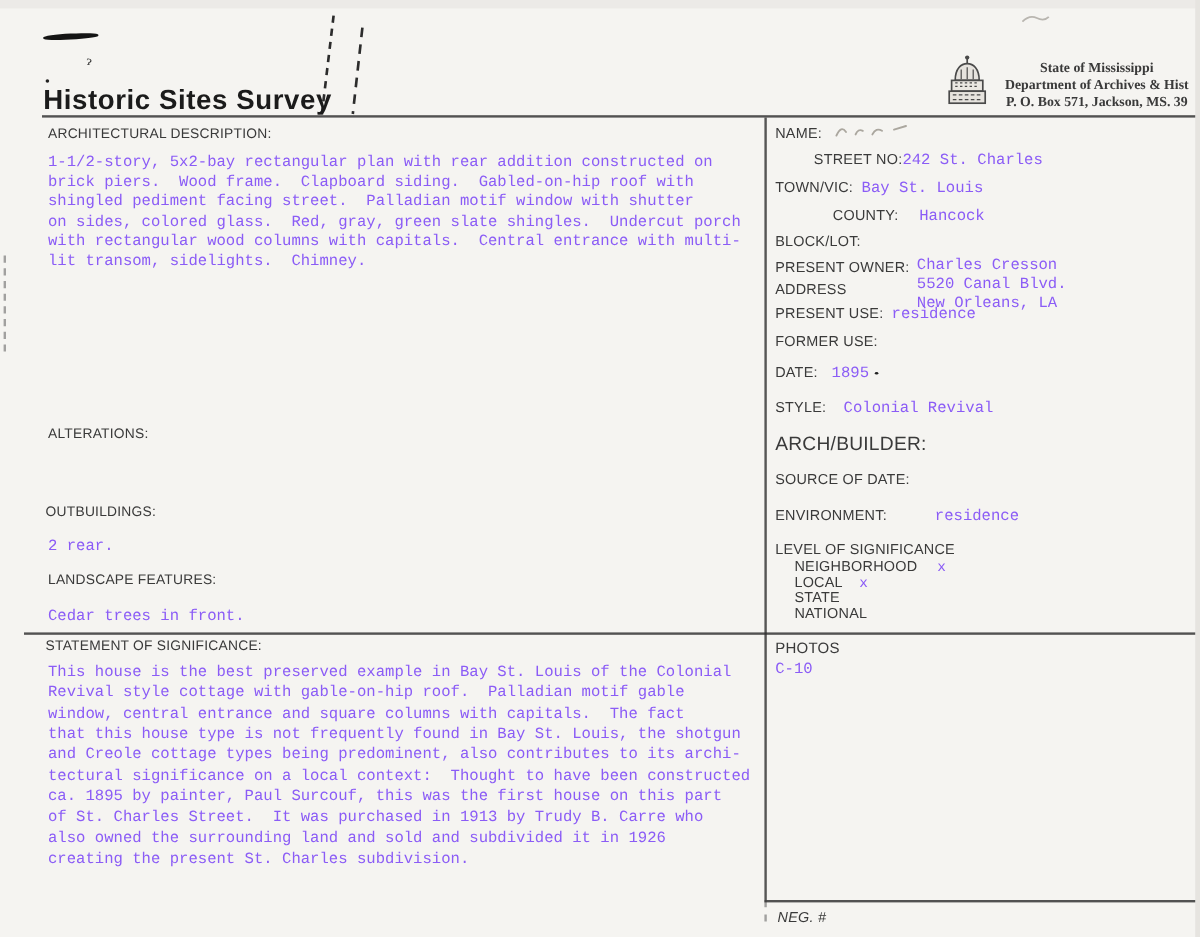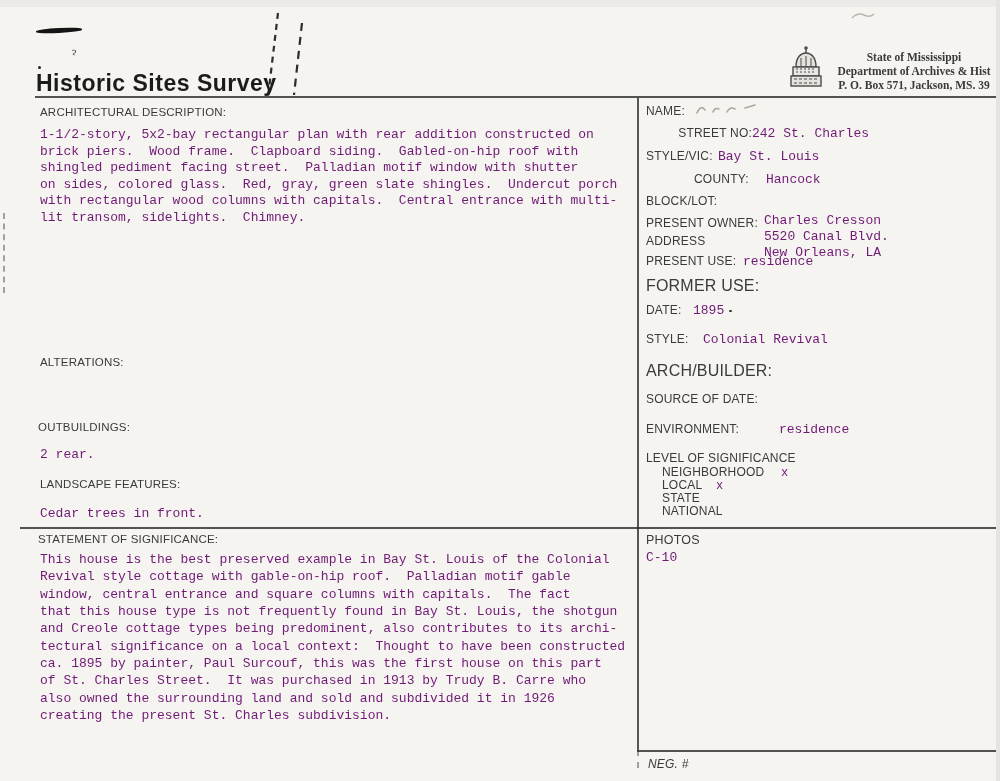--- a/index.html
+++ b/index.html
@@ -20,21 +20,21 @@
     text-align:center;font-family:"Liberation Serif",serif;font-weight:bold;
     font-size:11.5px;line-height:14px;color:#3a3a3a;white-space:nowrap;
   }
   .rule-h{position:absolute;height:2px;background:#2e2e2e;opacity:.82;}
   .rule-v{position:absolute;width:2px;background:#2e2e2e;opacity:.8;}
   .rule-v-dash{position:absolute;width:0;border-left:2px dashed #6a6a6a;opacity:.6;}
   
   .lbl{font-size:11.5px;letter-spacing:.2px;color:#3a3a3a;white-space:nowrap;}
   .mono{
     font-family:"Liberation Mono","DejaVu Sans Mono",monospace;
-    font-size:13px;color:#701a75;white-space:pre;
+    font-size:13px;color:#8b5cf6;white-space:pre;
   }
   .para{white-space:pre;line-height:16.6px;}
   .para2{white-space:pre;line-height:17.35px;}
   .row{position:absolute;display:flex;align-items:baseline;}
   .row .lbl{flex:0 0 auto;}
   
   .smudge{position:absolute;background:#141414;border-radius:60%/50%;transform:rotate(-3deg);}
   .dot{position:absolute;background:#222;border-radius:50%;}
   .mark2{position:absolute;font-size:11px;color:#333;transform:rotate(8deg);font-family:"Liberation Serif",serif;}
   svg{display:block;}
@@ -120,21 +120,21 @@
   <svg class="abs" style="left:693px;top:101px;" width="80" height="16" viewBox="0 0 80 16">
     <path d="M4,12 q4,-9 8,-3 m8,2 q2,-5 6,-3 m8,3 q3,-6 8,-3 m10,-1 l10,-3" stroke="#aba79f" stroke-width="1.6" fill="none" stroke-linecap="round"></path>
   </svg>
 
   <div class="row" style="left:646px;top:126px;">
     <span class="lbl" style="font-size:12px;min-width:106px;text-align:right;">STREET NO:</span>
     <span class="mono">242 St. Charles</span>
   </div>
 
   <div class="row" style="left:646px;top:149px;">
-    <span class="lbl" style="font-size:12px;min-width:72px;">STYLE/VIC:</span>
+    <span class="lbl" style="font-size:12px;min-width:72px;">TOWN/VIC:</span>
     <span class="mono">Bay St. Louis</span>
   </div>
 
   <div class="row" style="left:675px;top:172px;margin-left:19px;">
     <span class="lbl" style="font-size:12px;min-width:72px;">COUNTY:</span>
     <span class="mono">Hancock</span>
   </div>
 
   <div class="row" style="left:646px;top:194px;">
     <span class="lbl" style="font-size:12px;min-width:76px;">BLOCK/LOT:</span>
@@ -149,21 +149,21 @@
     <div class="mono" style="margin-top:1px;">5520 Canal Blvd.</div>
     <div class="mono" style="margin-top:1px;">New Orleans, LA</div>
   </div>
 
   <div class="row" style="left:646px;top:254px;">
     <span class="lbl" style="font-size:12px;min-width:97px;">PRESENT USE:</span>
     <span class="mono">residence</span>
   </div>
 
   <div class="row" style="left:646px;top:277px;">
-    <span class="lbl" style="font-size:16px;">FORMER USE:</span>
+    <span class="lbl" style="font-size:12px;">FORMER USE:</span>
   </div>
 
   <div class="row" style="left:646px;top:303px;">
     <span class="lbl" style="font-size:12px;min-width:47px;">DATE:</span>
     <span class="mono">1895</span>
   </div>
   <div class="dot" style="left:729px;top:310px;width:3px;height:2px;"></div>
 
   <div class="row" style="left:646px;top:332px;">
     <span class="lbl" style="font-size:12px;min-width:57px;">STYLE:</span>

